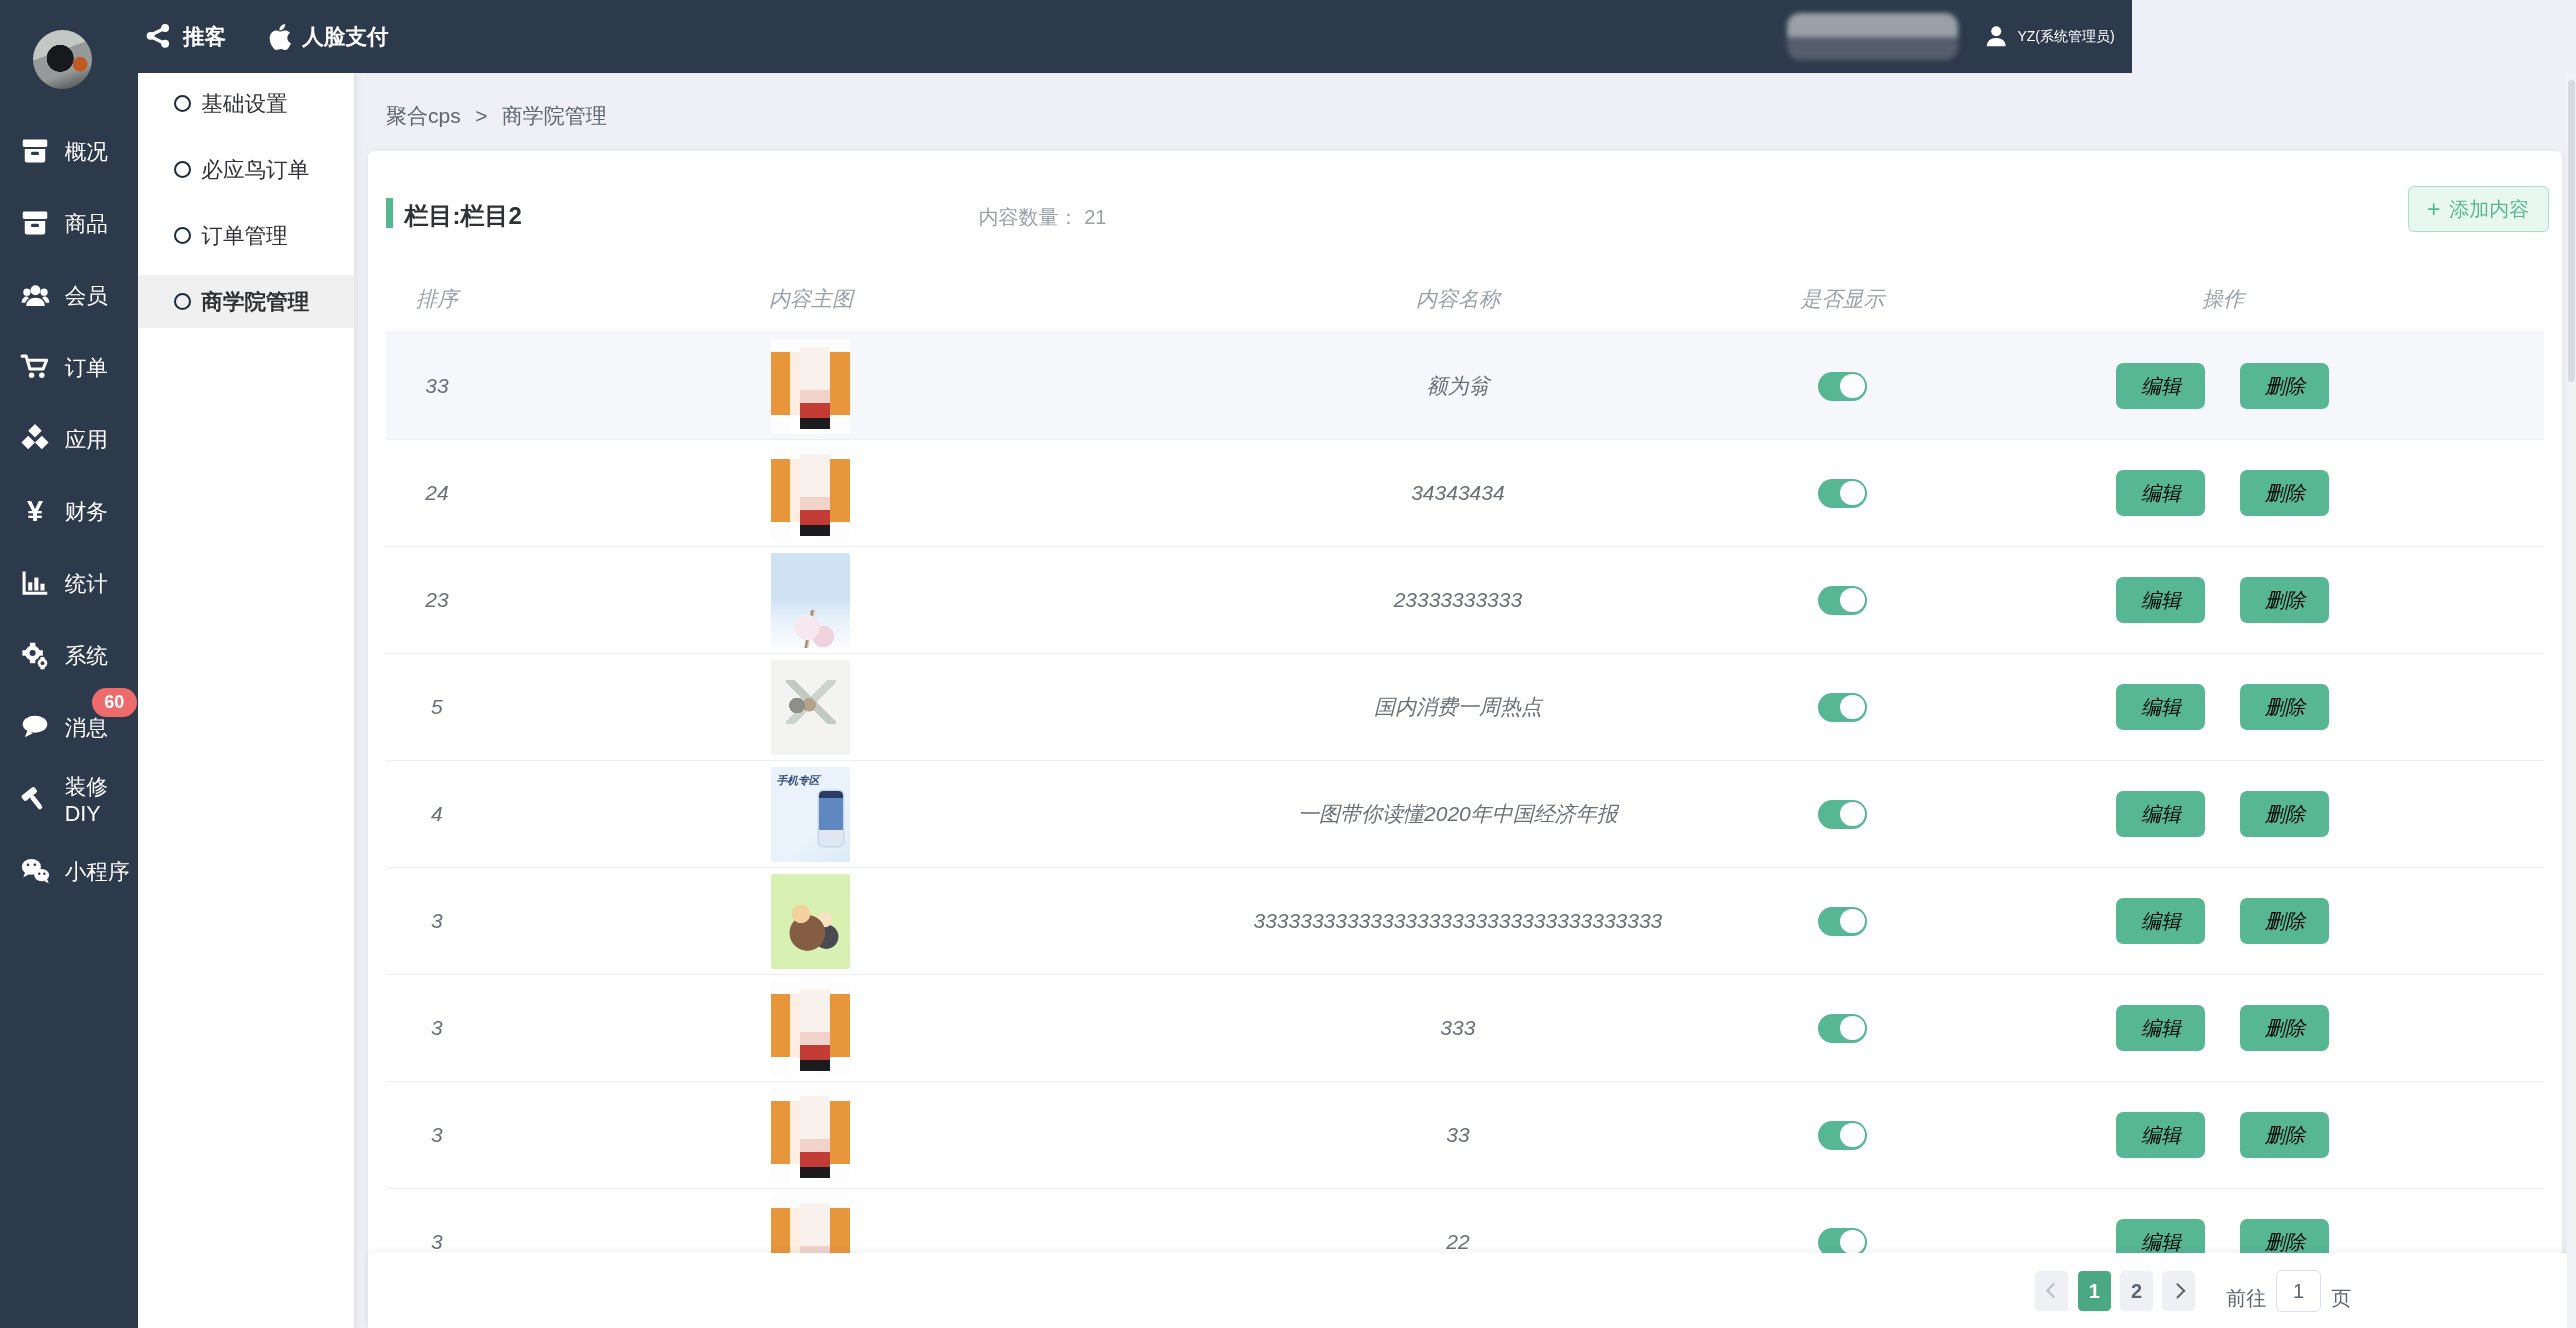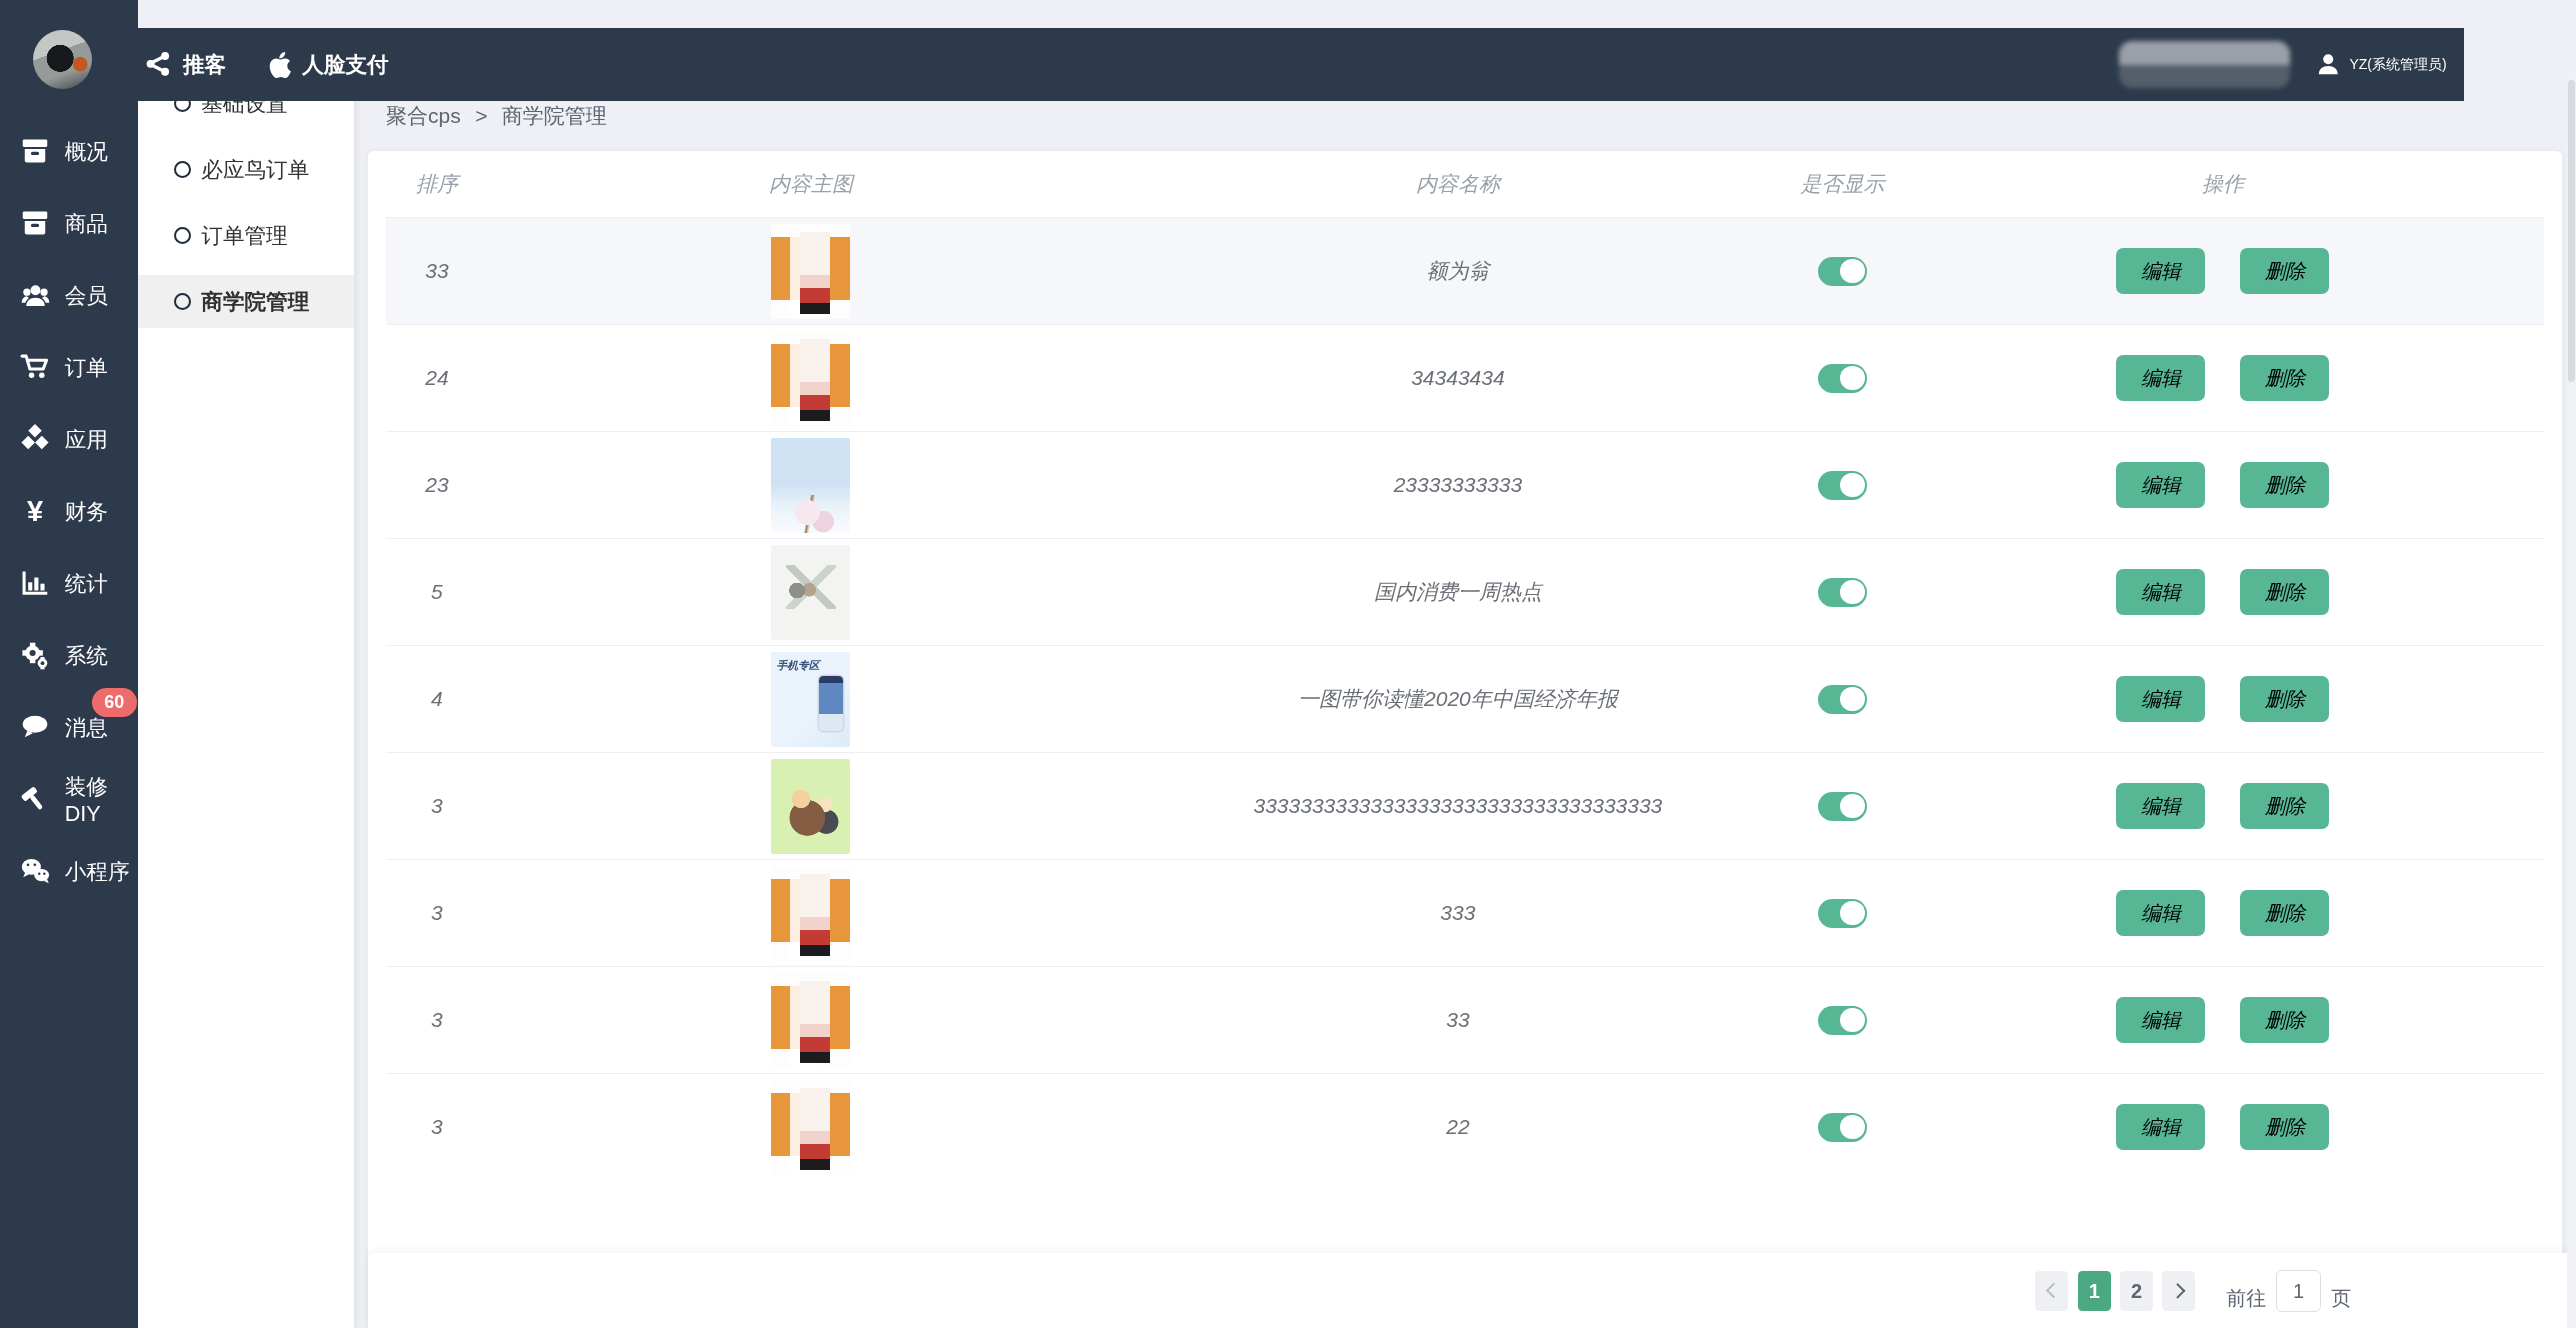--- a/index.html
+++ b/index.html
@@ -1,20 +1,20 @@
 <!DOCTYPE html>
 <html style="font-size:11.5px"><head>
 <meta charset="utf-8">
 <style>
   html,body{margin:0;padding:0;background:#eef0f5;}
   #app{position:relative;width:2576px;height:1329px;overflow:hidden;
        font-family:"Liberation Sans","DejaVu Sans",sans-serif;color:#303133;}
 
   
-  .topbar{position:absolute;left:0;top:0;width:2464px;height:73px;background:#2d3a4b;z-index:6;margin-top:28px;}
+  .topbar{position:absolute;left:0;top:0;width:2132px;height:73px;background:#2d3a4b;z-index:6;}
   .topbar-menu{position:absolute;left:144px;top:0;height:73px;display:flex;align-items:center;gap:40px;}
   .topbar-item{display:flex;align-items:center;gap:10px;color:#fff;font-size:21.6px;font-weight:bold;cursor:pointer;}
   .topbar-right{position:absolute;right:17.3px;top:0;height:73px;display:flex;align-items:center;gap:26px;}
   .redacted{width:171px;height:47px;border-radius:13px;filter:blur(2.9px);
             background:linear-gradient(180deg,#9aa0a8 0 52%,#555e6b 52% 100%);
             background-color:#7a818c;}
   .topbar-user{display:flex;align-items:center;gap:8.6px;color:#fff;font-size:14px;}
 
   
   .sidebar{position:absolute;left:0;top:0;width:138px;height:1329px;background:#2d3a4b;z-index:7;}
@@ -317,20 +317,31 @@
   </div>
 
   <div class="main">
     <div class="breadcrumb">
       <span>聚合cps</span>
       <span class="sep">&gt;</span>
       <span>商学院管理</span>
     </div>
 
     <div class="card">
+      <div class="card-header">
+        <span class="accent-bar"></span>
+        <span class="panel-title">栏目:栏目2</span>
+        <span class="content-count">
+          <span>内容数量：</span><span class="num">21</span>
+        </span>
+        <div class="add-btn">
+          <span class="plus">+</span>
+          <span>添加内容</span>
+        </div>
+      </div>
 
       <div class="tbl">
         <div class="tr thead">
           <div class="c1">排序</div>
           <div class="c2">内容主图</div>
           <div class="c3">内容名称</div>
           <div class="c4">是否显示</div>
           <div class="c5">操作</div>
         </div>
 

